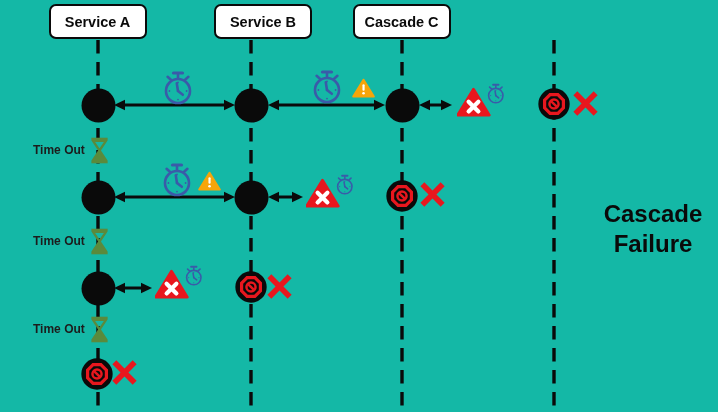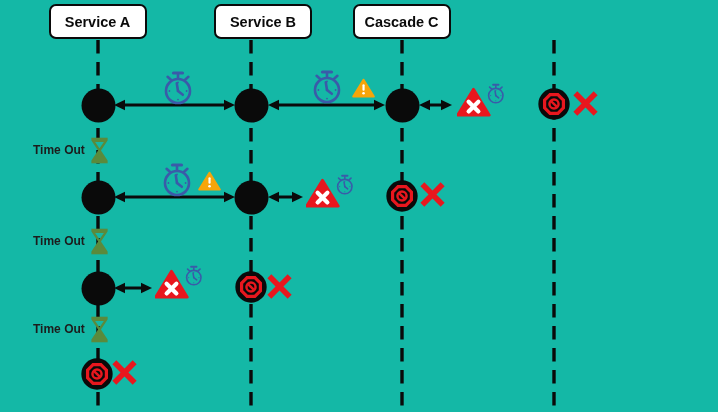--- a/index.html
+++ b/index.html
@@ -338,14 +338,15 @@
     <svg width="21" height="27" viewBox="0 0 22 28">
         <g fill="none" stroke="#5b8a3c" stroke-width="2.4" stroke-linejoin="round">
           <line x1="2.5" y1="2.2" x2="19.5" y2="2.2" stroke-width="3.2"></line>
           <line x1="2.5" y1="25.8" x2="19.5" y2="25.8" stroke-width="3.2"></line>
           <path d="M4.2 3.8 L17.8 3.8 L11 14 Z"></path>
           <path d="M4.2 24.2 L17.8 24.2 L11 14 Z" fill="#5b8a3c"></path>
         </g>
       </svg>
   </div>
 
+  <div class="caption">Cascade Failure</div>
 
 </div>
 
 </body></html>

